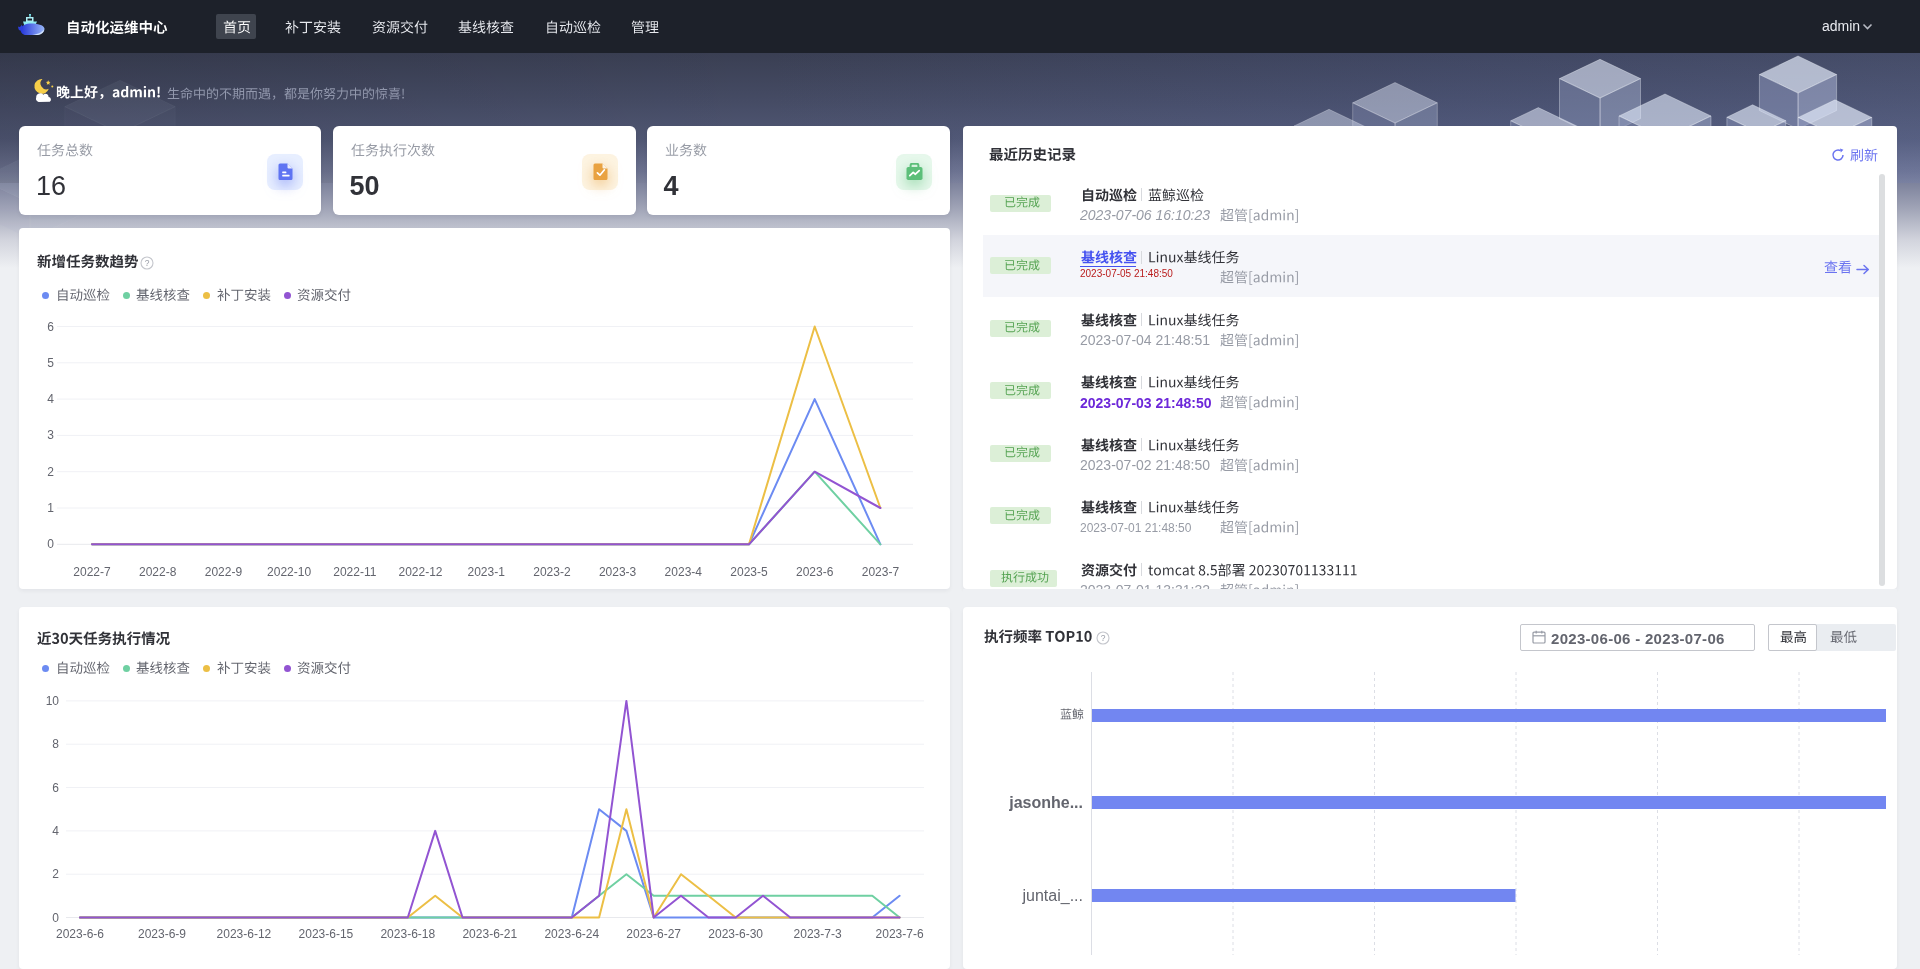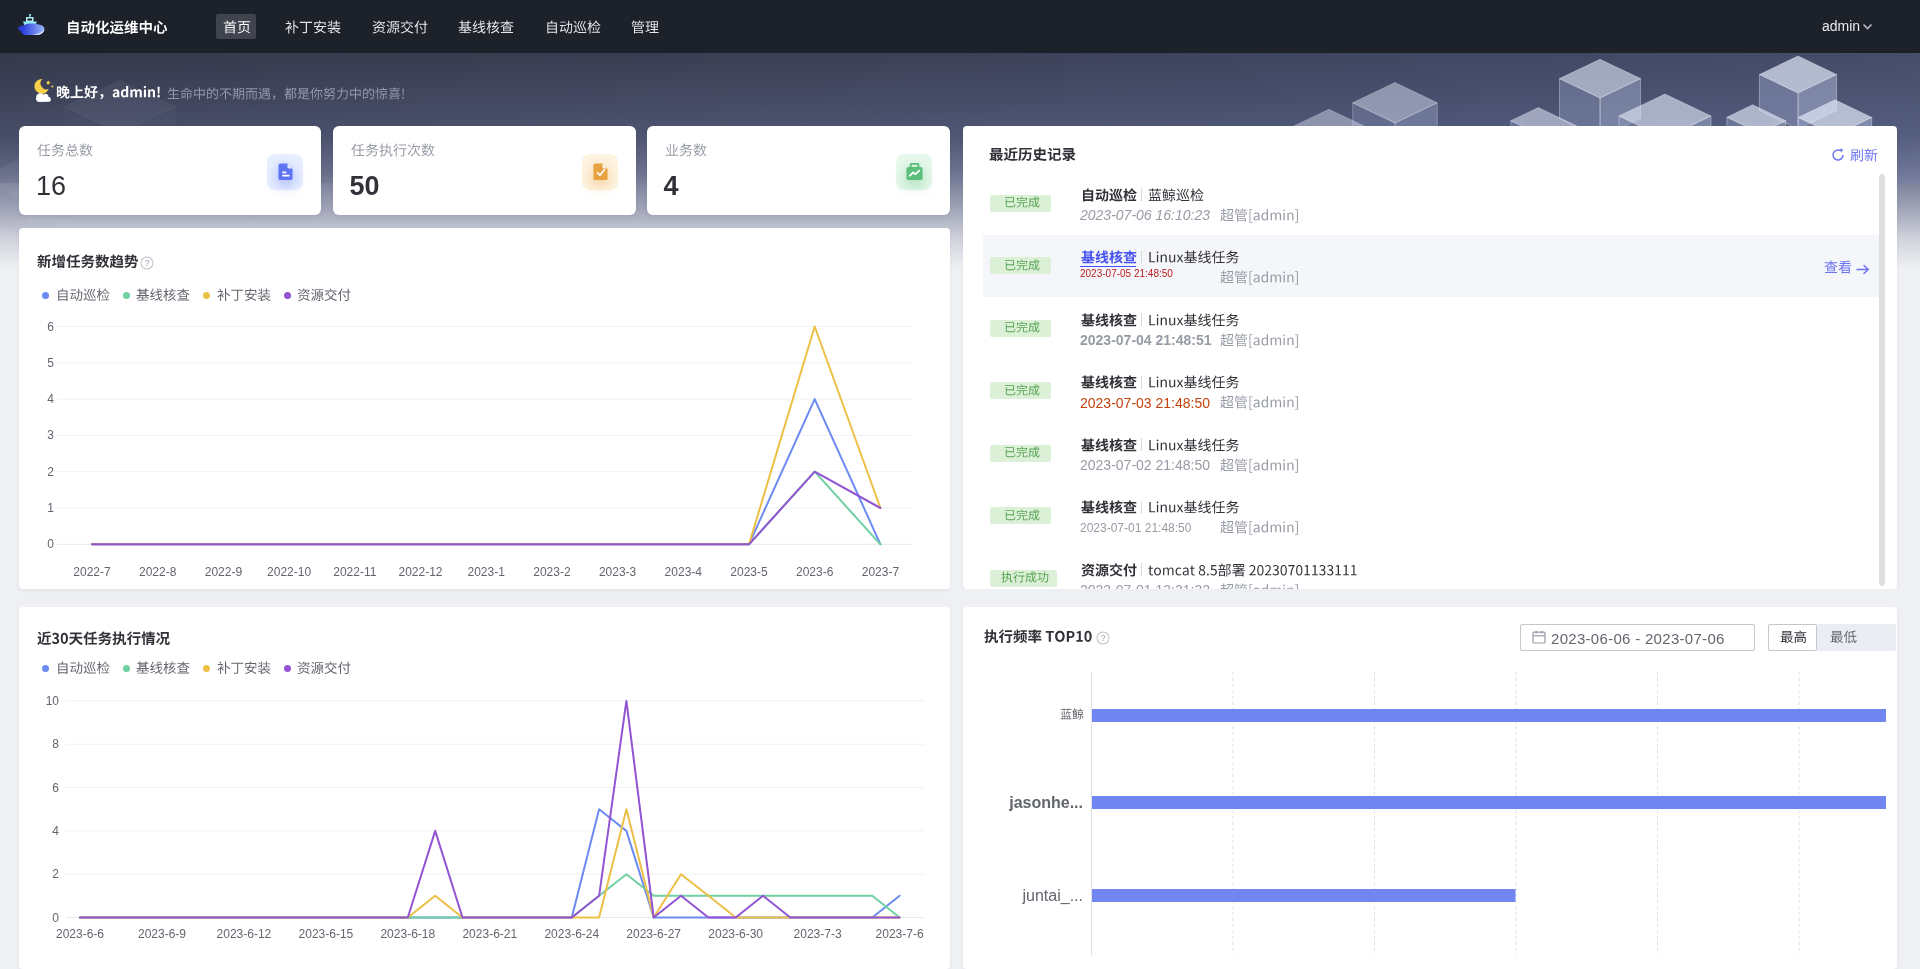--- a/index.html
+++ b/index.html
@@ -292,36 +292,36 @@
 <svg class="abs" style="left:1002.5px;top:321.0px" width="38" height="15" viewBox="0 0 38 15">
     <path transform="translate(1 0)" d="M1.1 1.2V2.1H9.0V5.3H2.7V3.3H1.8V9.3C1.8 10.8 2.4 11.2 4.3 11.2C4.8 11.2 8.3 11.2 8.8 11.2C10.8 11.2 11.2 10.5 11.4 8.3C11.2 8.3 10.8 8.1 10.5 7.9C10.3 9.9 10.1 10.3 8.8 10.3C8.0 10.3 4.9 10.3 4.3 10.3C2.9 10.3 2.7 10.1 2.7 9.3V6.2H9.0V6.8H9.9V1.2Z M14.7 4.0V4.8H21.3V4.0ZM12.7 6.2V7.1H15.9C15.8 9.2 15.3 10.3 12.5 10.8C12.7 11.0 12.9 11.3 13.0 11.5C16.0 10.9 16.6 9.6 16.8 7.1H18.9V10.1C18.9 11.1 19.2 11.3 20.3 11.3C20.6 11.3 21.9 11.3 22.2 11.3C23.1 11.3 23.4 10.9 23.5 9.3C23.2 9.2 22.9 9.0 22.7 8.9C22.6 10.3 22.5 10.5 22.1 10.5C21.8 10.5 20.7 10.5 20.4 10.5C19.9 10.5 19.8 10.4 19.8 10.1V7.1H23.3V6.2ZM17.1 0.6C17.3 1.0 17.5 1.5 17.7 1.9H13.0V4.5H13.9V2.7H22.1V4.5H23.0V1.9H18.7C18.6 1.4 18.2 0.8 18.0 0.4Z M30.5 0.5C30.5 1.2 30.6 1.9 30.6 2.5H25.5V5.9C25.5 7.5 25.4 9.5 24.4 11.0C24.6 11.1 25.0 11.4 25.2 11.6C26.3 10.0 26.5 7.6 26.5 5.9V5.8H28.7C28.6 7.9 28.6 8.7 28.4 8.8C28.3 8.9 28.2 9.0 28.0 9.0C27.8 9.0 27.3 9.0 26.7 8.9C26.9 9.1 27.0 9.5 27.0 9.7C27.6 9.8 28.1 9.8 28.5 9.8C28.8 9.7 29.0 9.6 29.2 9.4C29.4 9.1 29.5 8.1 29.5 5.4C29.5 5.2 29.6 5.0 29.6 5.0H26.5V3.4H30.6C30.8 5.3 31.1 7.1 31.5 8.5C30.7 9.4 29.8 10.2 28.8 10.7C28.9 10.9 29.3 11.3 29.4 11.5C30.3 10.9 31.2 10.2 31.9 9.5C32.4 10.7 33.2 11.4 34.1 11.4C35.0 11.4 35.4 10.8 35.5 8.8C35.3 8.7 34.9 8.5 34.7 8.3C34.7 9.9 34.5 10.5 34.2 10.5C33.6 10.5 33.0 9.8 32.6 8.7C33.5 7.5 34.2 6.1 34.7 4.6L33.8 4.3C33.4 5.5 32.9 6.6 32.2 7.6C31.9 6.4 31.7 5.0 31.6 3.4H35.4V2.5H31.5C31.5 1.9 31.5 1.2 31.5 0.5ZM32.1 1.1C32.8 1.5 33.7 2.1 34.2 2.5L34.8 1.9C34.3 1.5 33.3 0.9 32.6 0.5Z" fill="#54a352"></path>
   </svg>
 <svg class="abs" style="left:1080.0px;top:312.5px" width="58" height="18" viewBox="0 0 58 18">
     <path transform="translate(1 0)" d="M9.2 0.4V1.5H4.8V0.4H3.1V1.5H1.2V2.8H3.1V7.0H0.4V8.4H3.1C2.4 9.2 1.4 9.8 0.3 10.2C0.7 10.5 1.2 11.1 1.4 11.5C2.2 11.1 3.0 10.6 3.6 10.0V10.9H6.1V11.8H1.7V13.2H12.4V11.8H7.8V10.9H10.4V9.9C11.1 10.5 11.8 11.0 12.6 11.3C12.8 10.9 13.3 10.3 13.7 10.0C12.7 9.7 11.7 9.1 11.0 8.4H13.6V7.0H10.9V2.8H12.9V1.5H10.9V0.4ZM4.8 2.8H9.2V3.4H4.8ZM4.8 4.6H9.2V5.2H4.8ZM4.8 6.4H9.2V7.0H4.8ZM6.1 8.7V9.6H4.1C4.5 9.2 4.8 8.8 5.1 8.4H9.1C9.4 8.8 9.7 9.2 10.1 9.6H7.8V8.7Z M14.7 11.3 15.0 12.9C16.4 12.5 18.1 11.9 19.7 11.3L19.4 9.9C17.7 10.5 15.8 11.0 14.7 11.3ZM23.9 1.4C24.5 1.8 25.2 2.4 25.6 2.8L26.6 1.8C26.2 1.4 25.4 0.9 24.9 0.6ZM15.0 6.5C15.3 6.4 15.6 6.3 16.8 6.2C16.4 6.8 16.0 7.4 15.7 7.6C15.3 8.1 15.0 8.4 14.6 8.5C14.8 8.9 15.1 9.6 15.1 10.0C15.5 9.7 16.1 9.6 19.5 8.9C19.5 8.6 19.5 7.9 19.5 7.5L17.3 7.9C18.3 6.7 19.2 5.4 20.0 4.1L18.6 3.3C18.4 3.8 18.1 4.3 17.8 4.7L16.6 4.8C17.4 3.8 18.1 2.4 18.7 1.2L17.1 0.4C16.6 2.0 15.7 3.7 15.3 4.2C15.0 4.6 14.8 4.9 14.5 5.0C14.7 5.4 15.0 6.2 15.0 6.5ZM26.1 7.4C25.6 8.1 25.1 8.7 24.5 9.2C24.4 8.7 24.2 8.1 24.1 7.4L27.4 6.8L27.1 5.3L23.9 5.9L23.8 4.6L27.0 4.1L26.7 2.6L23.7 3.1C23.7 2.2 23.7 1.3 23.7 0.4H22.0C22.0 1.4 22.0 2.4 22.1 3.3L20.0 3.7L20.3 5.2L22.2 4.9L22.3 6.2L19.7 6.7L20.0 8.2L22.5 7.7C22.7 8.7 22.9 9.5 23.1 10.3C21.9 11.0 20.6 11.6 19.2 12.0C19.6 12.4 20.0 13.0 20.3 13.4C21.5 13.0 22.6 12.4 23.6 11.8C24.2 12.9 24.9 13.6 25.8 13.6C26.9 13.6 27.4 13.1 27.6 11.4C27.3 11.2 26.8 10.8 26.5 10.5C26.4 11.6 26.3 11.9 26.0 11.9C25.6 11.9 25.3 11.5 25.0 10.8C26.0 10.0 26.8 9.1 27.5 8.0Z M39.7 7.1C38.6 9.3 36.0 11.3 32.7 12.2C33.0 12.5 33.4 13.2 33.6 13.6C35.3 13.0 36.9 12.3 38.2 11.3C39.0 12.0 39.9 12.9 40.4 13.5L41.7 12.4C41.2 11.8 40.2 11.0 39.4 10.3C40.2 9.5 40.9 8.7 41.5 7.7ZM36.3 0.8C36.5 1.2 36.7 1.7 36.8 2.1H33.5V3.6H35.9C35.4 4.3 34.9 5.2 34.7 5.4C34.4 5.7 33.9 5.8 33.6 5.9C33.7 6.2 33.9 7.0 34.0 7.4C34.3 7.3 34.7 7.2 36.8 7.0C35.8 7.9 34.6 8.7 33.4 9.2C33.7 9.5 34.1 10.1 34.3 10.5C37.0 9.3 39.2 7.2 40.5 4.9L38.9 4.4C38.7 4.8 38.5 5.2 38.2 5.6L36.3 5.7C36.7 5.0 37.2 4.3 37.6 3.6H41.5V2.1H38.6C38.5 1.6 38.2 0.8 37.9 0.3ZM30.3 0.4V3.0H28.6V4.6H30.3C29.9 6.3 29.1 8.3 28.3 9.4C28.6 9.8 28.9 10.6 29.1 11.0C29.5 10.4 29.9 9.4 30.3 8.4V13.6H31.9V7.2C32.2 7.7 32.4 8.3 32.6 8.7L33.5 7.5C33.3 7.2 32.3 5.5 31.9 5.1V4.6H33.3V3.0H31.9V0.4Z M46.5 9.2H51.3V10.0H46.5ZM46.5 7.5H51.3V8.2H46.5ZM42.9 11.7V13.2H55.2V11.7ZM48.1 0.4V2.0H42.7V3.4H46.5C45.4 4.5 43.9 5.4 42.3 6.0C42.7 6.3 43.2 6.9 43.4 7.3C43.9 7.1 44.4 6.8 44.9 6.6V11.1H53.0V6.5C53.5 6.8 54.0 7.0 54.5 7.2C54.8 6.8 55.3 6.1 55.6 5.8C54.1 5.3 52.5 4.5 51.4 3.4H55.3V2.0H49.8V0.4ZM45.2 6.4C46.3 5.7 47.3 4.8 48.1 3.8V6.0H49.8V3.8C50.6 4.8 51.7 5.7 52.8 6.4Z" fill="#313238"></path>
   </svg>
 <div class="abs" style="left:1141.0px;top:313.0px;width:1px;height:13px;background:#d8dade"></div>
 <svg class="abs" style="left:1147.0px;top:312.5px" width="93" height="18" viewBox="0 0 93 18">
     <path transform="translate(1 0)" d="M1.4 12.3H7.2V11.2H2.7V2.1H1.4Z M8.9 12.3H10.2V4.7H8.9ZM9.5 3.2C10.0 3.2 10.4 2.8 10.4 2.3C10.4 1.8 10.0 1.5 9.5 1.5C9.0 1.5 8.7 1.8 8.7 2.3C8.7 2.8 9.0 3.2 9.5 3.2Z M12.7 12.3H14.0V6.8C14.8 6.0 15.3 5.6 16.1 5.6C17.1 5.6 17.5 6.2 17.5 7.7V12.3H18.8V7.5C18.8 5.6 18.1 4.5 16.5 4.5C15.5 4.5 14.7 5.1 13.9 5.8H13.9L13.8 4.7H12.7Z M23.5 12.5C24.5 12.5 25.3 12.0 26.0 11.1H26.1L26.2 12.3H27.2V4.7H25.9V10.1C25.2 11.0 24.7 11.4 23.9 11.4C22.9 11.4 22.5 10.8 22.5 9.4V4.7H21.2V9.5C21.2 11.5 21.9 12.5 23.5 12.5Z M28.7 12.3H30.0L31.1 10.5C31.3 10.1 31.6 9.6 31.8 9.2H31.9C32.2 9.6 32.5 10.1 32.7 10.5L33.9 12.3H35.3L32.7 8.5L35.1 4.7H33.7L32.8 6.4C32.6 6.8 32.3 7.2 32.1 7.7H32.0C31.8 7.2 31.5 6.8 31.3 6.4L30.3 4.7H28.9L31.2 8.4Z M45.0 0.6V1.9H39.9V0.6H38.9V1.9H36.8V2.8H38.9V7.3H36.1V8.2H39.2C38.3 9.2 37.1 10.1 36.0 10.5C36.2 10.7 36.5 11.1 36.7 11.3C38.0 10.7 39.4 9.5 40.3 8.2H44.7C45.6 9.4 47.0 10.6 48.3 11.2C48.5 10.9 48.8 10.5 49.0 10.3C47.8 9.9 46.6 9.1 45.8 8.2H48.8V7.3H46.1V2.8H48.2V1.9H46.1V0.6ZM39.9 2.8H45.0V3.7H39.9ZM41.9 8.6V9.8H39.0V10.7H41.9V12.2H37.2V13.1H47.8V12.2H43.0V10.7H45.9V9.8H43.0V8.6ZM39.9 4.5H45.0V5.5H39.9ZM39.9 6.3H45.0V7.3H39.9Z M50.2 11.6 50.4 12.6C51.7 12.2 53.4 11.7 55.0 11.2L54.9 10.3C53.2 10.8 51.4 11.3 50.2 11.6ZM59.3 1.4C60.0 1.7 60.9 2.3 61.3 2.7L62.0 2.0C61.5 1.6 60.6 1.1 59.9 0.8ZM50.5 6.4C50.7 6.3 51.0 6.2 52.7 6.0C52.1 6.9 51.5 7.6 51.3 7.9C50.8 8.4 50.5 8.8 50.2 8.8C50.3 9.1 50.5 9.6 50.6 9.8C50.8 9.6 51.3 9.5 54.8 8.8C54.8 8.5 54.8 8.1 54.8 7.9L52.1 8.4C53.1 7.1 54.2 5.6 55.1 4.0L54.2 3.5C53.9 4.0 53.6 4.5 53.3 5.1L51.5 5.2C52.4 4.0 53.2 2.5 53.8 1.1L52.8 0.6C52.2 2.3 51.2 4.1 50.9 4.5C50.6 5.0 50.4 5.3 50.1 5.4C50.2 5.7 50.4 6.2 50.5 6.4ZM61.9 7.4C61.3 8.3 60.6 9.1 59.7 9.8C59.4 9.1 59.2 8.2 59.1 7.2L62.7 6.5L62.5 5.6L59.0 6.2C58.9 5.7 58.8 5.0 58.8 4.4L62.3 3.9L62.1 2.9L58.7 3.4C58.7 2.5 58.7 1.5 58.7 0.5H57.6C57.7 1.6 57.7 2.6 57.7 3.6L55.5 3.9L55.7 4.9L57.8 4.5C57.8 5.2 57.9 5.8 58.0 6.4L55.2 6.9L55.4 7.9L58.1 7.4C58.3 8.5 58.5 9.6 58.8 10.5C57.6 11.3 56.2 11.9 54.8 12.3C55.0 12.6 55.3 12.9 55.5 13.2C56.8 12.7 58.0 12.1 59.1 11.4C59.7 12.7 60.5 13.4 61.5 13.4C62.4 13.4 62.7 12.9 62.9 11.4C62.7 11.3 62.4 11.0 62.2 10.8C62.1 12.1 62.0 12.4 61.6 12.4C61.0 12.4 60.4 11.8 60.0 10.8C61.1 9.9 62.1 8.9 62.8 7.9Z M68.3 11.9V12.9H76.7V11.9H72.9V7.6H76.9V6.6H72.9V2.6C74.2 2.4 75.4 2.1 76.3 1.8L75.6 0.9C73.8 1.5 70.8 2.1 68.2 2.4C68.3 2.7 68.4 3.1 68.5 3.3C69.6 3.2 70.7 3.0 71.9 2.8V6.6H67.7V7.6H71.9V11.9ZM67.6 0.6C66.7 2.8 65.3 4.9 63.8 6.3C64.0 6.5 64.3 7.1 64.4 7.3C65.0 6.8 65.5 6.1 66.1 5.4V13.4H67.1V3.9C67.7 2.9 68.2 1.9 68.6 0.9Z M83.7 7.0C83.7 7.5 83.6 8.0 83.4 8.4H79.2V9.3H83.1C82.3 11.1 80.8 12.0 78.3 12.5C78.4 12.7 78.7 13.2 78.8 13.4C81.6 12.8 83.3 11.6 84.2 9.3H88.5C88.3 11.1 88.0 12.0 87.7 12.3C87.5 12.4 87.3 12.4 87.0 12.4C86.7 12.4 85.8 12.4 84.9 12.3C85.1 12.6 85.2 13.0 85.2 13.2C86.1 13.3 86.9 13.3 87.3 13.3C87.9 13.3 88.2 13.2 88.5 12.9C89.0 12.5 89.3 11.4 89.6 8.8C89.6 8.7 89.6 8.4 89.6 8.4H84.5C84.6 8.0 84.7 7.5 84.8 7.1ZM87.9 2.9C87.1 3.7 85.9 4.4 84.6 4.9C83.5 4.5 82.6 3.9 82.0 3.1L82.2 2.9ZM82.8 0.5C82.1 1.8 80.7 3.2 78.7 4.2C78.9 4.4 79.2 4.8 79.4 5.0C80.1 4.6 80.7 4.2 81.3 3.7C81.9 4.4 82.6 4.9 83.4 5.4C81.7 5.9 79.9 6.2 78.1 6.4C78.3 6.6 78.5 7.1 78.5 7.3C80.6 7.1 82.7 6.6 84.6 5.9C86.2 6.6 88.2 7.0 90.3 7.2C90.5 6.9 90.7 6.4 90.9 6.2C89.0 6.1 87.3 5.8 85.8 5.4C87.4 4.6 88.7 3.7 89.5 2.4L88.9 1.9L88.7 2.0H83.0C83.4 1.6 83.7 1.2 83.9 0.8Z" fill="#313238"></path>
   </svg>
-<div class="abs" style="left:1080.0px;top:333.0px;font-size:14px;line-height:14px;color:#979ba5;font-weight:700;letter-spacing:0;white-space:nowrap;">2023-07-04 21:48:51</div>
+<div class="abs" style="left:1080.0px;top:333.0px;font-size:14px;line-height:14px;color:#979ba5;font-weight:400;letter-spacing:0;white-space:nowrap;">2023-07-04 21:48:51</div>
 <svg class="abs" style="left:1219.0px;top:332.5px" width="81" height="18" viewBox="0 0 81 18">
     <path transform="translate(1 0)" d="M8.3 7.4H11.7V10.0H8.3ZM7.3 6.6V10.9H12.7V6.6ZM1.4 6.9C1.3 9.3 1.2 11.6 0.4 13.0C0.6 13.1 1.1 13.3 1.2 13.5C1.6 12.7 1.9 11.8 2.0 10.7C3.1 12.6 4.7 13.1 7.7 13.1H13.2C13.2 12.8 13.4 12.3 13.6 12.0C12.7 12.1 8.4 12.1 7.7 12.1C6.3 12.1 5.2 12.0 4.4 11.6V8.8H6.6V7.9H4.4V5.9H6.6C6.8 6.0 7.1 6.2 7.2 6.3C8.7 5.5 9.5 4.1 9.8 2.1H12.0C11.9 3.9 11.8 4.6 11.6 4.8C11.5 4.9 11.4 4.9 11.1 4.9C10.9 4.9 10.4 4.9 9.8 4.9C10.0 5.1 10.1 5.5 10.1 5.8C10.7 5.8 11.3 5.8 11.6 5.8C12.0 5.8 12.2 5.7 12.4 5.4C12.8 5.1 12.9 4.1 13.0 1.6C13.0 1.4 13.0 1.1 13.0 1.1H6.9V2.1H8.8C8.6 3.7 8.0 4.8 6.7 5.5V4.9H4.2V3.2H6.4V2.2H4.2V0.6H3.2V2.2H1.0V3.2H3.2V4.9H0.7V5.9H3.4V11.0C2.9 10.6 2.5 9.9 2.2 8.9C2.3 8.3 2.3 7.6 2.3 6.9Z M17.0 6.2V13.5H18.0V13.0H24.8V13.4H25.8V10.0H18.0V9.0H25.1V6.2ZM24.8 12.2H18.0V10.8H24.8ZM20.2 3.6C20.3 3.9 20.5 4.2 20.6 4.5H15.4V6.8H16.4V5.3H25.7V6.8H26.8V4.5H21.7C21.5 4.1 21.3 3.7 21.1 3.4ZM18.0 7.0H24.1V8.2H18.0ZM16.3 0.5C16.0 1.7 15.4 2.9 14.6 3.7C14.9 3.8 15.3 4.1 15.5 4.2C15.9 3.7 16.3 3.1 16.6 2.5H17.6C17.9 3.0 18.2 3.6 18.4 4.0L19.2 3.7C19.1 3.4 18.9 2.9 18.6 2.5H20.8V1.7H17.0C17.1 1.4 17.3 1.0 17.4 0.7ZM22.3 0.5C22.0 1.6 21.5 2.5 20.9 3.2C21.1 3.3 21.6 3.6 21.8 3.7C22.1 3.4 22.3 3.0 22.6 2.5H23.6C24.0 3.0 24.4 3.7 24.6 4.1L25.4 3.7C25.3 3.4 25.0 2.9 24.7 2.5H27.2V1.7H22.9C23.1 1.4 23.2 1.1 23.3 0.7Z M29.5 14.7H32.3V14.0H30.4V2.0H32.3V1.2H29.5Z M35.8 12.5C36.7 12.5 37.6 12.0 38.3 11.4H38.3L38.4 12.3H39.5V7.6C39.5 5.8 38.7 4.5 36.9 4.5C35.6 4.5 34.6 5.1 33.9 5.5L34.4 6.4C35.0 6.0 35.8 5.6 36.7 5.6C37.9 5.6 38.2 6.5 38.2 7.5C35.0 7.9 33.6 8.7 33.6 10.3C33.6 11.7 34.5 12.5 35.8 12.5ZM36.1 11.5C35.4 11.5 34.8 11.1 34.8 10.3C34.8 9.3 35.7 8.7 38.2 8.4V10.5C37.5 11.1 36.9 11.5 36.1 11.5Z M44.5 12.5C45.4 12.5 46.2 12.0 46.8 11.4H46.8L47.0 12.3H48.0V1.2H46.7V4.1L46.8 5.4C46.1 4.9 45.5 4.5 44.6 4.5C42.9 4.5 41.4 6.1 41.4 8.5C41.4 11.1 42.6 12.5 44.5 12.5ZM44.8 11.4C43.4 11.4 42.7 10.3 42.7 8.5C42.7 6.8 43.7 5.6 44.9 5.6C45.5 5.6 46.1 5.8 46.7 6.4V10.4C46.1 11.1 45.5 11.4 44.8 11.4Z M50.6 12.3H51.9V6.8C52.6 6.0 53.2 5.6 53.8 5.6C54.7 5.6 55.2 6.2 55.2 7.7V12.3H56.5V6.8C57.2 6.0 57.8 5.6 58.4 5.6C59.3 5.6 59.8 6.2 59.8 7.7V12.3H61.1V7.5C61.1 5.6 60.3 4.5 58.8 4.5C57.8 4.5 57.0 5.1 56.3 6.0C55.9 5.1 55.3 4.5 54.2 4.5C53.2 4.5 52.5 5.1 51.8 5.8H51.8L51.6 4.7H50.6Z M63.5 12.3H64.8V4.7H63.5ZM64.2 3.2C64.7 3.2 65.0 2.8 65.0 2.3C65.0 1.8 64.7 1.5 64.2 1.5C63.7 1.5 63.3 1.8 63.3 2.3C63.3 2.8 63.7 3.2 64.2 3.2Z M67.4 12.3H68.7V6.8C69.4 6.0 70.0 5.6 70.8 5.6C71.8 5.6 72.2 6.2 72.2 7.7V12.3H73.5V7.5C73.5 5.6 72.7 4.5 71.1 4.5C70.1 4.5 69.3 5.1 68.6 5.8H68.6L68.4 4.7H67.4Z M75.1 14.7H77.9V1.2H75.1V2.0H76.9V14.0H75.1Z" fill="#979ba5"></path>
   </svg>
 <div class="abs" style="left:990px;top:382.0px;width:61px;height:17px;background:#dcefd7;border-radius:2px"></div>
 <svg class="abs" style="left:1002.5px;top:383.5px" width="38" height="15" viewBox="0 0 38 15">
     <path transform="translate(1 0)" d="M1.1 1.2V2.1H9.0V5.3H2.7V3.3H1.8V9.3C1.8 10.8 2.4 11.2 4.3 11.2C4.8 11.2 8.3 11.2 8.8 11.2C10.8 11.2 11.2 10.5 11.4 8.3C11.2 8.3 10.8 8.1 10.5 7.9C10.3 9.9 10.1 10.3 8.8 10.3C8.0 10.3 4.9 10.3 4.3 10.3C2.9 10.3 2.7 10.1 2.7 9.3V6.2H9.0V6.8H9.9V1.2Z M14.7 4.0V4.8H21.3V4.0ZM12.7 6.2V7.1H15.9C15.8 9.2 15.3 10.3 12.5 10.8C12.7 11.0 12.9 11.3 13.0 11.5C16.0 10.9 16.6 9.6 16.8 7.1H18.9V10.1C18.9 11.1 19.2 11.3 20.3 11.3C20.6 11.3 21.9 11.3 22.2 11.3C23.1 11.3 23.4 10.9 23.5 9.3C23.2 9.2 22.9 9.0 22.7 8.9C22.6 10.3 22.5 10.5 22.1 10.5C21.8 10.5 20.7 10.5 20.4 10.5C19.9 10.5 19.8 10.4 19.8 10.1V7.1H23.3V6.2ZM17.1 0.6C17.3 1.0 17.5 1.5 17.7 1.9H13.0V4.5H13.9V2.7H22.1V4.5H23.0V1.9H18.7C18.6 1.4 18.2 0.8 18.0 0.4Z M30.5 0.5C30.5 1.2 30.6 1.9 30.6 2.5H25.5V5.9C25.5 7.5 25.4 9.5 24.4 11.0C24.6 11.1 25.0 11.4 25.2 11.6C26.3 10.0 26.5 7.6 26.5 5.9V5.8H28.7C28.6 7.9 28.6 8.7 28.4 8.8C28.3 8.9 28.2 9.0 28.0 9.0C27.8 9.0 27.3 9.0 26.7 8.9C26.9 9.1 27.0 9.5 27.0 9.7C27.6 9.8 28.1 9.8 28.5 9.8C28.8 9.7 29.0 9.6 29.2 9.4C29.4 9.1 29.5 8.1 29.5 5.4C29.5 5.2 29.6 5.0 29.6 5.0H26.5V3.4H30.6C30.8 5.3 31.1 7.1 31.5 8.5C30.7 9.4 29.8 10.2 28.8 10.7C28.9 10.9 29.3 11.3 29.4 11.5C30.3 10.9 31.2 10.2 31.9 9.5C32.4 10.7 33.2 11.4 34.1 11.4C35.0 11.4 35.4 10.8 35.5 8.8C35.3 8.7 34.9 8.5 34.7 8.3C34.7 9.9 34.5 10.5 34.2 10.5C33.6 10.5 33.0 9.8 32.6 8.7C33.5 7.5 34.2 6.1 34.7 4.6L33.8 4.3C33.4 5.5 32.9 6.6 32.2 7.6C31.9 6.4 31.7 5.0 31.6 3.4H35.4V2.5H31.5C31.5 1.9 31.5 1.2 31.5 0.5ZM32.1 1.1C32.8 1.5 33.7 2.1 34.2 2.5L34.8 1.9C34.3 1.5 33.3 0.9 32.6 0.5Z" fill="#54a352"></path>
   </svg>
 <svg class="abs" style="left:1080.0px;top:375.0px" width="58" height="18" viewBox="0 0 58 18">
     <path transform="translate(1 0)" d="M9.2 0.4V1.5H4.8V0.4H3.1V1.5H1.2V2.8H3.1V7.0H0.4V8.4H3.1C2.4 9.2 1.4 9.8 0.3 10.2C0.7 10.5 1.2 11.1 1.4 11.5C2.2 11.1 3.0 10.6 3.6 10.0V10.9H6.1V11.8H1.7V13.2H12.4V11.8H7.8V10.9H10.4V9.9C11.1 10.5 11.8 11.0 12.6 11.3C12.8 10.9 13.3 10.3 13.7 10.0C12.7 9.7 11.7 9.1 11.0 8.4H13.6V7.0H10.9V2.8H12.9V1.5H10.9V0.4ZM4.8 2.8H9.2V3.4H4.8ZM4.8 4.6H9.2V5.2H4.8ZM4.8 6.4H9.2V7.0H4.8ZM6.1 8.7V9.6H4.1C4.5 9.2 4.8 8.8 5.1 8.4H9.1C9.4 8.8 9.7 9.2 10.1 9.6H7.8V8.7Z M14.7 11.3 15.0 12.9C16.4 12.5 18.1 11.9 19.7 11.3L19.4 9.9C17.7 10.5 15.8 11.0 14.7 11.3ZM23.9 1.4C24.5 1.8 25.2 2.4 25.6 2.8L26.6 1.8C26.2 1.4 25.4 0.9 24.9 0.6ZM15.0 6.5C15.3 6.4 15.6 6.3 16.8 6.2C16.4 6.8 16.0 7.4 15.7 7.6C15.3 8.1 15.0 8.4 14.6 8.5C14.8 8.9 15.1 9.6 15.1 10.0C15.5 9.7 16.1 9.6 19.5 8.9C19.5 8.6 19.5 7.9 19.5 7.5L17.3 7.9C18.3 6.7 19.2 5.4 20.0 4.1L18.6 3.3C18.4 3.8 18.1 4.3 17.8 4.7L16.6 4.8C17.4 3.8 18.1 2.4 18.7 1.2L17.1 0.4C16.6 2.0 15.7 3.7 15.3 4.2C15.0 4.6 14.8 4.9 14.5 5.0C14.7 5.4 15.0 6.2 15.0 6.5ZM26.1 7.4C25.6 8.1 25.1 8.7 24.5 9.2C24.4 8.7 24.2 8.1 24.1 7.4L27.4 6.8L27.1 5.3L23.9 5.9L23.8 4.6L27.0 4.1L26.7 2.6L23.7 3.1C23.7 2.2 23.7 1.3 23.7 0.4H22.0C22.0 1.4 22.0 2.4 22.1 3.3L20.0 3.7L20.3 5.2L22.2 4.9L22.3 6.2L19.7 6.7L20.0 8.2L22.5 7.7C22.7 8.7 22.9 9.5 23.1 10.3C21.9 11.0 20.6 11.6 19.2 12.0C19.6 12.4 20.0 13.0 20.3 13.4C21.5 13.0 22.6 12.4 23.6 11.8C24.2 12.9 24.9 13.6 25.8 13.6C26.9 13.6 27.4 13.1 27.6 11.4C27.3 11.2 26.8 10.8 26.5 10.5C26.4 11.6 26.3 11.9 26.0 11.9C25.6 11.9 25.3 11.5 25.0 10.8C26.0 10.0 26.8 9.1 27.5 8.0Z M39.7 7.1C38.6 9.3 36.0 11.3 32.7 12.2C33.0 12.5 33.4 13.2 33.6 13.6C35.3 13.0 36.9 12.3 38.2 11.3C39.0 12.0 39.9 12.9 40.4 13.5L41.7 12.4C41.2 11.8 40.2 11.0 39.4 10.3C40.2 9.5 40.9 8.7 41.5 7.7ZM36.3 0.8C36.5 1.2 36.7 1.7 36.8 2.1H33.5V3.6H35.9C35.4 4.3 34.9 5.2 34.7 5.4C34.4 5.7 33.9 5.8 33.6 5.9C33.7 6.2 33.9 7.0 34.0 7.4C34.3 7.3 34.7 7.2 36.8 7.0C35.8 7.9 34.6 8.7 33.4 9.2C33.7 9.5 34.1 10.1 34.3 10.5C37.0 9.3 39.2 7.2 40.5 4.9L38.9 4.4C38.7 4.8 38.5 5.2 38.2 5.6L36.3 5.7C36.7 5.0 37.2 4.3 37.6 3.6H41.5V2.1H38.6C38.5 1.6 38.2 0.8 37.9 0.3ZM30.3 0.4V3.0H28.6V4.6H30.3C29.9 6.3 29.1 8.3 28.3 9.4C28.6 9.8 28.9 10.6 29.1 11.0C29.5 10.4 29.9 9.4 30.3 8.4V13.6H31.9V7.2C32.2 7.7 32.4 8.3 32.6 8.7L33.5 7.5C33.3 7.2 32.3 5.5 31.9 5.1V4.6H33.3V3.0H31.9V0.4Z M46.5 9.2H51.3V10.0H46.5ZM46.5 7.5H51.3V8.2H46.5ZM42.9 11.7V13.2H55.2V11.7ZM48.1 0.4V2.0H42.7V3.4H46.5C45.4 4.5 43.9 5.4 42.3 6.0C42.7 6.3 43.2 6.9 43.4 7.3C43.9 7.1 44.4 6.8 44.9 6.6V11.1H53.0V6.5C53.5 6.8 54.0 7.0 54.5 7.2C54.8 6.8 55.3 6.1 55.6 5.8C54.1 5.3 52.5 4.5 51.4 3.4H55.3V2.0H49.8V0.4ZM45.2 6.4C46.3 5.7 47.3 4.8 48.1 3.8V6.0H49.8V3.8C50.6 4.8 51.7 5.7 52.8 6.4Z" fill="#313238"></path>
   </svg>
 <div class="abs" style="left:1141.0px;top:375.5px;width:1px;height:13px;background:#d8dade"></div>
 <svg class="abs" style="left:1147.0px;top:375.0px" width="93" height="18" viewBox="0 0 93 18">
     <path transform="translate(1 0)" d="M1.4 12.3H7.2V11.2H2.7V2.1H1.4Z M8.9 12.3H10.2V4.7H8.9ZM9.5 3.2C10.0 3.2 10.4 2.8 10.4 2.3C10.4 1.8 10.0 1.5 9.5 1.5C9.0 1.5 8.7 1.8 8.7 2.3C8.7 2.8 9.0 3.2 9.5 3.2Z M12.7 12.3H14.0V6.8C14.8 6.0 15.3 5.6 16.1 5.6C17.1 5.6 17.5 6.2 17.5 7.7V12.3H18.8V7.5C18.8 5.6 18.1 4.5 16.5 4.5C15.5 4.5 14.7 5.1 13.9 5.8H13.9L13.8 4.7H12.7Z M23.5 12.5C24.5 12.5 25.3 12.0 26.0 11.1H26.1L26.2 12.3H27.2V4.7H25.9V10.1C25.2 11.0 24.7 11.4 23.9 11.4C22.9 11.4 22.5 10.8 22.5 9.4V4.7H21.2V9.5C21.2 11.5 21.9 12.5 23.5 12.5Z M28.7 12.3H30.0L31.1 10.5C31.3 10.1 31.6 9.6 31.8 9.2H31.9C32.2 9.6 32.5 10.1 32.7 10.5L33.9 12.3H35.3L32.7 8.5L35.1 4.7H33.7L32.8 6.4C32.6 6.8 32.3 7.2 32.1 7.7H32.0C31.8 7.2 31.5 6.8 31.3 6.4L30.3 4.7H28.9L31.2 8.4Z M45.0 0.6V1.9H39.9V0.6H38.9V1.9H36.8V2.8H38.9V7.3H36.1V8.2H39.2C38.3 9.2 37.1 10.1 36.0 10.5C36.2 10.7 36.5 11.1 36.7 11.3C38.0 10.7 39.4 9.5 40.3 8.2H44.7C45.6 9.4 47.0 10.6 48.3 11.2C48.5 10.9 48.8 10.5 49.0 10.3C47.8 9.9 46.6 9.1 45.8 8.2H48.8V7.3H46.1V2.8H48.2V1.9H46.1V0.6ZM39.9 2.8H45.0V3.7H39.9ZM41.9 8.6V9.8H39.0V10.7H41.9V12.2H37.2V13.1H47.8V12.2H43.0V10.7H45.9V9.8H43.0V8.6ZM39.9 4.5H45.0V5.5H39.9ZM39.9 6.3H45.0V7.3H39.9Z M50.2 11.6 50.4 12.6C51.7 12.2 53.4 11.7 55.0 11.2L54.9 10.3C53.2 10.8 51.4 11.3 50.2 11.6ZM59.3 1.4C60.0 1.7 60.9 2.3 61.3 2.7L62.0 2.0C61.5 1.6 60.6 1.1 59.9 0.8ZM50.5 6.4C50.7 6.3 51.0 6.2 52.7 6.0C52.1 6.9 51.5 7.6 51.3 7.9C50.8 8.4 50.5 8.8 50.2 8.8C50.3 9.1 50.5 9.6 50.6 9.8C50.8 9.6 51.3 9.5 54.8 8.8C54.8 8.5 54.8 8.1 54.8 7.9L52.1 8.4C53.1 7.1 54.2 5.6 55.1 4.0L54.2 3.5C53.9 4.0 53.6 4.5 53.3 5.1L51.5 5.2C52.4 4.0 53.2 2.5 53.8 1.1L52.8 0.6C52.2 2.3 51.2 4.1 50.9 4.5C50.6 5.0 50.4 5.3 50.1 5.4C50.2 5.7 50.4 6.2 50.5 6.4ZM61.9 7.4C61.3 8.3 60.6 9.1 59.7 9.8C59.4 9.1 59.2 8.2 59.1 7.2L62.7 6.5L62.5 5.6L59.0 6.2C58.9 5.7 58.8 5.0 58.8 4.4L62.3 3.9L62.1 2.9L58.7 3.4C58.7 2.5 58.7 1.5 58.7 0.5H57.6C57.7 1.6 57.7 2.6 57.7 3.6L55.5 3.9L55.7 4.9L57.8 4.5C57.8 5.2 57.9 5.8 58.0 6.4L55.2 6.9L55.4 7.9L58.1 7.4C58.3 8.5 58.5 9.6 58.8 10.5C57.6 11.3 56.2 11.9 54.8 12.3C55.0 12.6 55.3 12.9 55.5 13.2C56.8 12.7 58.0 12.1 59.1 11.4C59.7 12.7 60.5 13.4 61.5 13.4C62.4 13.4 62.7 12.9 62.9 11.4C62.7 11.3 62.4 11.0 62.2 10.8C62.1 12.1 62.0 12.4 61.6 12.4C61.0 12.4 60.4 11.8 60.0 10.8C61.1 9.9 62.1 8.9 62.8 7.9Z M68.3 11.9V12.9H76.7V11.9H72.9V7.6H76.9V6.6H72.9V2.6C74.2 2.4 75.4 2.1 76.3 1.8L75.6 0.9C73.8 1.5 70.8 2.1 68.2 2.4C68.3 2.7 68.4 3.1 68.5 3.3C69.6 3.2 70.7 3.0 71.9 2.8V6.6H67.7V7.6H71.9V11.9ZM67.6 0.6C66.7 2.8 65.3 4.9 63.8 6.3C64.0 6.5 64.3 7.1 64.4 7.3C65.0 6.8 65.5 6.1 66.1 5.4V13.4H67.1V3.9C67.7 2.9 68.2 1.9 68.6 0.9Z M83.7 7.0C83.7 7.5 83.6 8.0 83.4 8.4H79.2V9.3H83.1C82.3 11.1 80.8 12.0 78.3 12.5C78.4 12.7 78.7 13.2 78.8 13.4C81.6 12.8 83.3 11.6 84.2 9.3H88.5C88.3 11.1 88.0 12.0 87.7 12.3C87.5 12.4 87.3 12.4 87.0 12.4C86.7 12.4 85.8 12.4 84.9 12.3C85.1 12.6 85.2 13.0 85.2 13.2C86.1 13.3 86.9 13.3 87.3 13.3C87.9 13.3 88.2 13.2 88.5 12.9C89.0 12.5 89.3 11.4 89.6 8.8C89.6 8.7 89.6 8.4 89.6 8.4H84.5C84.6 8.0 84.7 7.5 84.8 7.1ZM87.9 2.9C87.1 3.7 85.9 4.4 84.6 4.9C83.5 4.5 82.6 3.9 82.0 3.1L82.2 2.9ZM82.8 0.5C82.1 1.8 80.7 3.2 78.7 4.2C78.9 4.4 79.2 4.8 79.4 5.0C80.1 4.6 80.7 4.2 81.3 3.7C81.9 4.4 82.6 4.9 83.4 5.4C81.7 5.9 79.9 6.2 78.1 6.4C78.3 6.6 78.5 7.1 78.5 7.3C80.6 7.1 82.7 6.6 84.6 5.9C86.2 6.6 88.2 7.0 90.3 7.2C90.5 6.9 90.7 6.4 90.9 6.2C89.0 6.1 87.3 5.8 85.8 5.4C87.4 4.6 88.7 3.7 89.5 2.4L88.9 1.9L88.7 2.0H83.0C83.4 1.6 83.7 1.2 83.9 0.8Z" fill="#313238"></path>
   </svg>
-<div class="abs" style="left:1080.0px;top:395.5px;font-size:14px;line-height:14px;color:#c2410c;font-weight:400;letter-spacing:0;white-space:nowrap;">2023-07-03 21:48:50</div>
+<div class="abs" style="left:1080.0px;top:395.5px;font-size:14px;line-height:14px;color:#6d28d9;font-weight:700;letter-spacing:0;white-space:nowrap;">2023-07-03 21:48:50</div>
 <svg class="abs" style="left:1219.0px;top:395.0px" width="81" height="18" viewBox="0 0 81 18">
     <path transform="translate(1 0)" d="M8.3 7.4H11.7V10.0H8.3ZM7.3 6.6V10.9H12.7V6.6ZM1.4 6.9C1.3 9.3 1.2 11.6 0.4 13.0C0.6 13.1 1.1 13.3 1.2 13.5C1.6 12.7 1.9 11.8 2.0 10.7C3.1 12.6 4.7 13.1 7.7 13.1H13.2C13.2 12.8 13.4 12.3 13.6 12.0C12.7 12.1 8.4 12.1 7.7 12.1C6.3 12.1 5.2 12.0 4.4 11.6V8.8H6.6V7.9H4.4V5.9H6.6C6.8 6.0 7.1 6.2 7.2 6.3C8.7 5.5 9.5 4.1 9.8 2.1H12.0C11.9 3.9 11.8 4.6 11.6 4.8C11.5 4.9 11.4 4.9 11.1 4.9C10.9 4.9 10.4 4.9 9.8 4.9C10.0 5.1 10.1 5.5 10.1 5.8C10.7 5.8 11.3 5.8 11.6 5.8C12.0 5.8 12.2 5.7 12.4 5.4C12.8 5.1 12.9 4.1 13.0 1.6C13.0 1.4 13.0 1.1 13.0 1.1H6.9V2.1H8.8C8.6 3.7 8.0 4.8 6.7 5.5V4.9H4.2V3.2H6.4V2.2H4.2V0.6H3.2V2.2H1.0V3.2H3.2V4.9H0.7V5.9H3.4V11.0C2.9 10.6 2.5 9.9 2.2 8.9C2.3 8.3 2.3 7.6 2.3 6.9Z M17.0 6.2V13.5H18.0V13.0H24.8V13.4H25.8V10.0H18.0V9.0H25.1V6.2ZM24.8 12.2H18.0V10.8H24.8ZM20.2 3.6C20.3 3.9 20.5 4.2 20.6 4.5H15.4V6.8H16.4V5.3H25.7V6.8H26.8V4.5H21.7C21.5 4.1 21.3 3.7 21.1 3.4ZM18.0 7.0H24.1V8.2H18.0ZM16.3 0.5C16.0 1.7 15.4 2.9 14.6 3.7C14.9 3.8 15.3 4.1 15.5 4.2C15.9 3.7 16.3 3.1 16.6 2.5H17.6C17.9 3.0 18.2 3.6 18.4 4.0L19.2 3.7C19.1 3.4 18.9 2.9 18.6 2.5H20.8V1.7H17.0C17.1 1.4 17.3 1.0 17.4 0.7ZM22.3 0.5C22.0 1.6 21.5 2.5 20.9 3.2C21.1 3.3 21.6 3.6 21.8 3.7C22.1 3.4 22.3 3.0 22.6 2.5H23.6C24.0 3.0 24.4 3.7 24.6 4.1L25.4 3.7C25.3 3.4 25.0 2.9 24.7 2.5H27.2V1.7H22.9C23.1 1.4 23.2 1.1 23.3 0.7Z M29.5 14.7H32.3V14.0H30.4V2.0H32.3V1.2H29.5Z M35.8 12.5C36.7 12.5 37.6 12.0 38.3 11.4H38.3L38.4 12.3H39.5V7.6C39.5 5.8 38.7 4.5 36.9 4.5C35.6 4.5 34.6 5.1 33.9 5.5L34.4 6.4C35.0 6.0 35.8 5.6 36.7 5.6C37.9 5.6 38.2 6.5 38.2 7.5C35.0 7.9 33.6 8.7 33.6 10.3C33.6 11.7 34.5 12.5 35.8 12.5ZM36.1 11.5C35.4 11.5 34.8 11.1 34.8 10.3C34.8 9.3 35.7 8.7 38.2 8.4V10.5C37.5 11.1 36.9 11.5 36.1 11.5Z M44.5 12.5C45.4 12.5 46.2 12.0 46.8 11.4H46.8L47.0 12.3H48.0V1.2H46.7V4.1L46.8 5.4C46.1 4.9 45.5 4.5 44.6 4.5C42.9 4.5 41.4 6.1 41.4 8.5C41.4 11.1 42.6 12.5 44.5 12.5ZM44.8 11.4C43.4 11.4 42.7 10.3 42.7 8.5C42.7 6.8 43.7 5.6 44.9 5.6C45.5 5.6 46.1 5.8 46.7 6.4V10.4C46.1 11.1 45.5 11.4 44.8 11.4Z M50.6 12.3H51.9V6.8C52.6 6.0 53.2 5.6 53.8 5.6C54.7 5.6 55.2 6.2 55.2 7.7V12.3H56.5V6.8C57.2 6.0 57.8 5.6 58.4 5.6C59.3 5.6 59.8 6.2 59.8 7.7V12.3H61.1V7.5C61.1 5.6 60.3 4.5 58.8 4.5C57.8 4.5 57.0 5.1 56.3 6.0C55.9 5.1 55.3 4.5 54.2 4.5C53.2 4.5 52.5 5.1 51.8 5.8H51.8L51.6 4.7H50.6Z M63.5 12.3H64.8V4.7H63.5ZM64.2 3.2C64.7 3.2 65.0 2.8 65.0 2.3C65.0 1.8 64.7 1.5 64.2 1.5C63.7 1.5 63.3 1.8 63.3 2.3C63.3 2.8 63.7 3.2 64.2 3.2Z M67.4 12.3H68.7V6.8C69.4 6.0 70.0 5.6 70.8 5.6C71.8 5.6 72.2 6.2 72.2 7.7V12.3H73.5V7.5C73.5 5.6 72.7 4.5 71.1 4.5C70.1 4.5 69.3 5.1 68.6 5.8H68.6L68.4 4.7H67.4Z M75.1 14.7H77.9V1.2H75.1V2.0H76.9V14.0H75.1Z" fill="#979ba5"></path>
   </svg>
 <div class="abs" style="left:990px;top:444.5px;width:61px;height:17px;background:#dcefd7;border-radius:2px"></div>
 <svg class="abs" style="left:1002.5px;top:446.0px" width="38" height="15" viewBox="0 0 38 15">
     <path transform="translate(1 0)" d="M1.1 1.2V2.1H9.0V5.3H2.7V3.3H1.8V9.3C1.8 10.8 2.4 11.2 4.3 11.2C4.8 11.2 8.3 11.2 8.8 11.2C10.8 11.2 11.2 10.5 11.4 8.3C11.2 8.3 10.8 8.1 10.5 7.9C10.3 9.9 10.1 10.3 8.8 10.3C8.0 10.3 4.9 10.3 4.3 10.3C2.9 10.3 2.7 10.1 2.7 9.3V6.2H9.0V6.8H9.9V1.2Z M14.7 4.0V4.8H21.3V4.0ZM12.7 6.2V7.1H15.9C15.8 9.2 15.3 10.3 12.5 10.8C12.7 11.0 12.9 11.3 13.0 11.5C16.0 10.9 16.6 9.6 16.8 7.1H18.9V10.1C18.9 11.1 19.2 11.3 20.3 11.3C20.6 11.3 21.9 11.3 22.2 11.3C23.1 11.3 23.4 10.9 23.5 9.3C23.2 9.2 22.9 9.0 22.7 8.9C22.6 10.3 22.5 10.5 22.1 10.5C21.8 10.5 20.7 10.5 20.4 10.5C19.9 10.5 19.8 10.4 19.8 10.1V7.1H23.3V6.2ZM17.1 0.6C17.3 1.0 17.5 1.5 17.7 1.9H13.0V4.5H13.9V2.7H22.1V4.5H23.0V1.9H18.7C18.6 1.4 18.2 0.8 18.0 0.4Z M30.5 0.5C30.5 1.2 30.6 1.9 30.6 2.5H25.5V5.9C25.5 7.5 25.4 9.5 24.4 11.0C24.6 11.1 25.0 11.4 25.2 11.6C26.3 10.0 26.5 7.6 26.5 5.9V5.8H28.7C28.6 7.9 28.6 8.7 28.4 8.8C28.3 8.9 28.2 9.0 28.0 9.0C27.8 9.0 27.3 9.0 26.7 8.9C26.9 9.1 27.0 9.5 27.0 9.7C27.6 9.8 28.1 9.8 28.5 9.8C28.8 9.7 29.0 9.6 29.2 9.4C29.4 9.1 29.5 8.1 29.5 5.4C29.5 5.2 29.6 5.0 29.6 5.0H26.5V3.4H30.6C30.8 5.3 31.1 7.1 31.5 8.5C30.7 9.4 29.8 10.2 28.8 10.7C28.9 10.9 29.3 11.3 29.4 11.5C30.3 10.9 31.2 10.2 31.9 9.5C32.4 10.7 33.2 11.4 34.1 11.4C35.0 11.4 35.4 10.8 35.5 8.8C35.3 8.7 34.9 8.5 34.7 8.3C34.7 9.9 34.5 10.5 34.2 10.5C33.6 10.5 33.0 9.8 32.6 8.7C33.5 7.5 34.2 6.1 34.7 4.6L33.8 4.3C33.4 5.5 32.9 6.6 32.2 7.6C31.9 6.4 31.7 5.0 31.6 3.4H35.4V2.5H31.5C31.5 1.9 31.5 1.2 31.5 0.5ZM32.1 1.1C32.8 1.5 33.7 2.1 34.2 2.5L34.8 1.9C34.3 1.5 33.3 0.9 32.6 0.5Z" fill="#54a352"></path>
   </svg>
 <svg class="abs" style="left:1080.0px;top:437.5px" width="58" height="18" viewBox="0 0 58 18">
     <path transform="translate(1 0)" d="M9.2 0.4V1.5H4.8V0.4H3.1V1.5H1.2V2.8H3.1V7.0H0.4V8.4H3.1C2.4 9.2 1.4 9.8 0.3 10.2C0.7 10.5 1.2 11.1 1.4 11.5C2.2 11.1 3.0 10.6 3.6 10.0V10.9H6.1V11.8H1.7V13.2H12.4V11.8H7.8V10.9H10.4V9.9C11.1 10.5 11.8 11.0 12.6 11.3C12.8 10.9 13.3 10.3 13.7 10.0C12.7 9.7 11.7 9.1 11.0 8.4H13.6V7.0H10.9V2.8H12.9V1.5H10.9V0.4ZM4.8 2.8H9.2V3.4H4.8ZM4.8 4.6H9.2V5.2H4.8ZM4.8 6.4H9.2V7.0H4.8ZM6.1 8.7V9.6H4.1C4.5 9.2 4.8 8.8 5.1 8.4H9.1C9.4 8.8 9.7 9.2 10.1 9.6H7.8V8.7Z M14.7 11.3 15.0 12.9C16.4 12.5 18.1 11.9 19.7 11.3L19.4 9.9C17.7 10.5 15.8 11.0 14.7 11.3ZM23.9 1.4C24.5 1.8 25.2 2.4 25.6 2.8L26.6 1.8C26.2 1.4 25.4 0.9 24.9 0.6ZM15.0 6.5C15.3 6.4 15.6 6.3 16.8 6.2C16.4 6.8 16.0 7.4 15.7 7.6C15.3 8.1 15.0 8.4 14.6 8.5C14.8 8.9 15.1 9.6 15.1 10.0C15.5 9.7 16.1 9.6 19.5 8.9C19.5 8.6 19.5 7.9 19.5 7.5L17.3 7.9C18.3 6.7 19.2 5.4 20.0 4.1L18.6 3.3C18.4 3.8 18.1 4.3 17.8 4.7L16.6 4.8C17.4 3.8 18.1 2.4 18.7 1.2L17.1 0.4C16.6 2.0 15.7 3.7 15.3 4.2C15.0 4.6 14.8 4.9 14.5 5.0C14.7 5.4 15.0 6.2 15.0 6.5ZM26.1 7.4C25.6 8.1 25.1 8.7 24.5 9.2C24.4 8.7 24.2 8.1 24.1 7.4L27.4 6.8L27.1 5.3L23.9 5.9L23.8 4.6L27.0 4.1L26.7 2.6L23.7 3.1C23.7 2.2 23.7 1.3 23.7 0.4H22.0C22.0 1.4 22.0 2.4 22.1 3.3L20.0 3.7L20.3 5.2L22.2 4.9L22.3 6.2L19.7 6.7L20.0 8.2L22.5 7.7C22.7 8.7 22.9 9.5 23.1 10.3C21.9 11.0 20.6 11.6 19.2 12.0C19.6 12.4 20.0 13.0 20.3 13.4C21.5 13.0 22.6 12.4 23.6 11.8C24.2 12.9 24.9 13.6 25.8 13.6C26.9 13.6 27.4 13.1 27.6 11.4C27.3 11.2 26.8 10.8 26.5 10.5C26.4 11.6 26.3 11.9 26.0 11.9C25.6 11.9 25.3 11.5 25.0 10.8C26.0 10.0 26.8 9.1 27.5 8.0Z M39.7 7.1C38.6 9.3 36.0 11.3 32.7 12.2C33.0 12.5 33.4 13.2 33.6 13.6C35.3 13.0 36.9 12.3 38.2 11.3C39.0 12.0 39.9 12.9 40.4 13.5L41.7 12.4C41.2 11.8 40.2 11.0 39.4 10.3C40.2 9.5 40.9 8.7 41.5 7.7ZM36.3 0.8C36.5 1.2 36.7 1.7 36.8 2.1H33.5V3.6H35.9C35.4 4.3 34.9 5.2 34.7 5.4C34.4 5.7 33.9 5.8 33.6 5.9C33.7 6.2 33.9 7.0 34.0 7.4C34.3 7.3 34.7 7.2 36.8 7.0C35.8 7.9 34.6 8.7 33.4 9.2C33.7 9.5 34.1 10.1 34.3 10.5C37.0 9.3 39.2 7.2 40.5 4.9L38.9 4.4C38.7 4.8 38.5 5.2 38.2 5.6L36.3 5.7C36.7 5.0 37.2 4.3 37.6 3.6H41.5V2.1H38.6C38.5 1.6 38.2 0.8 37.9 0.3ZM30.3 0.4V3.0H28.6V4.6H30.3C29.9 6.3 29.1 8.3 28.3 9.4C28.6 9.8 28.9 10.6 29.1 11.0C29.5 10.4 29.9 9.4 30.3 8.4V13.6H31.9V7.2C32.2 7.7 32.4 8.3 32.6 8.7L33.5 7.5C33.3 7.2 32.3 5.5 31.9 5.1V4.6H33.3V3.0H31.9V0.4Z M46.5 9.2H51.3V10.0H46.5ZM46.5 7.5H51.3V8.2H46.5ZM42.9 11.7V13.2H55.2V11.7ZM48.1 0.4V2.0H42.7V3.4H46.5C45.4 4.5 43.9 5.4 42.3 6.0C42.7 6.3 43.2 6.9 43.4 7.3C43.9 7.1 44.4 6.8 44.9 6.6V11.1H53.0V6.5C53.5 6.8 54.0 7.0 54.5 7.2C54.8 6.8 55.3 6.1 55.6 5.8C54.1 5.3 52.5 4.5 51.4 3.4H55.3V2.0H49.8V0.4ZM45.2 6.4C46.3 5.7 47.3 4.8 48.1 3.8V6.0H49.8V3.8C50.6 4.8 51.7 5.7 52.8 6.4Z" fill="#313238"></path>
   </svg>
@@ -373,21 +373,21 @@
     <circle cx="7" cy="7" r="6" fill="none" stroke="#c4c6cc" stroke-width="1.1"></circle>
     <text x="7" y="10" font-size="8.5" fill="#979ba5" text-anchor="middle" font-family="Liberation Sans">?</text>
   </svg>
 <div class="abs" style="left:1520px;top:623.5px;width:235px;height:27px;background:#fff;border:1px solid #c4c6cc;border-radius:2px"></div>
 <svg class="abs" style="left:1532px;top:630px" width="14" height="14" viewBox="0 0 14 14">
 <rect x="1" y="2.2" width="12" height="10.8" rx="1" fill="none" stroke="#979ba5" stroke-width="1.2"></rect>
 <line x1="1" y1="5.8" x2="13" y2="5.8" stroke="#979ba5" stroke-width="1.2"></line>
 <line x1="4.2" y1="0.8" x2="4.2" y2="3.6" stroke="#979ba5" stroke-width="1.2"></line>
 <line x1="9.8" y1="0.8" x2="9.8" y2="3.6" stroke="#979ba5" stroke-width="1.2"></line>
   </svg>
-<div class="abs" style="left:1551.0px;top:630.5px;font-size:15px;line-height:15px;color:#63656e;font-weight:400;letter-spacing:0.3px;white-space:nowrap;text-align:center;">2023-06-06 - 2023-07-06</div>
+<div class="abs" style="left:1551.0px;top:630.5px;font-size:15px;line-height:15px;color:#63656e;font-weight:700;letter-spacing:0.3px;white-space:nowrap;text-align:center;">2023-06-06 - 2023-07-06</div>
 <div class="abs" style="left:1768px;top:623.5px;width:128px;height:27px;background:#eaedf1;border-radius:2px"></div>
 <div class="abs" style="left:1768px;top:623.5px;width:49px;height:27px;background:#fff;border:1px solid #c4c6cc;border-radius:2px"></div>
 <svg class="abs" style="left:1779.0px;top:630.0px" width="29" height="17" viewBox="0 0 29 17">
     <path transform="translate(1 0)" d="M3.3 3.3H10.2V4.3H3.3ZM3.3 1.7H10.2V2.6H3.3ZM2.4 1.0V5.0H11.2V1.0ZM5.3 6.6V7.5H2.9V6.6ZM0.6 11.3 0.7 12.2 5.3 11.7V13.0H6.3V11.5L7.0 11.4V10.6L6.3 10.7V6.6H12.8V5.7H0.7V6.6H2.0V11.2ZM6.8 7.4V8.3H7.7L7.4 8.3C7.8 9.3 8.3 10.2 9.1 10.9C8.3 11.5 7.5 11.9 6.6 12.2C6.8 12.4 7.0 12.7 7.1 12.9C8.0 12.6 8.9 12.1 9.7 11.5C10.5 12.2 11.4 12.6 12.4 12.9C12.5 12.7 12.8 12.3 13.0 12.1C12.0 11.9 11.2 11.5 10.4 10.9C11.3 10.1 12.0 9.0 12.4 7.6L11.8 7.4L11.7 7.4ZM8.3 8.3H11.2C10.9 9.1 10.4 9.8 9.7 10.4C9.1 9.8 8.6 9.1 8.3 8.3ZM5.3 8.2V9.2H2.9V8.2ZM5.3 10.0V10.8L2.9 11.1V10.0Z M17.4 4.3H23.2V5.6H17.4ZM16.3 3.6V6.3H24.3V3.6ZM19.5 0.7 19.8 1.9H14.3V2.8H26.1V1.9H21.0C20.8 1.5 20.6 0.9 20.4 0.5ZM14.8 7.1V12.9H15.8V7.9H24.7V11.9C24.7 12.0 24.6 12.1 24.5 12.1C24.3 12.1 23.7 12.1 23.1 12.1C23.2 12.3 23.4 12.6 23.4 12.9C24.3 12.9 24.9 12.9 25.2 12.7C25.6 12.6 25.7 12.4 25.7 11.9V7.1ZM17.3 8.7V12.2H18.3V11.5H23.0V8.7ZM18.3 9.5H22.1V10.7H18.3Z" fill="#313238"></path>
   </svg>
 <svg class="abs" style="left:1829.0px;top:630.0px" width="29" height="17" viewBox="0 0 29 17">
     <path transform="translate(1 0)" d="M3.3 3.3H10.2V4.3H3.3ZM3.3 1.7H10.2V2.6H3.3ZM2.4 1.0V5.0H11.2V1.0ZM5.3 6.6V7.5H2.9V6.6ZM0.6 11.3 0.7 12.2 5.3 11.7V13.0H6.3V11.5L7.0 11.4V10.6L6.3 10.7V6.6H12.8V5.7H0.7V6.6H2.0V11.2ZM6.8 7.4V8.3H7.7L7.4 8.3C7.8 9.3 8.3 10.2 9.1 10.9C8.3 11.5 7.5 11.9 6.6 12.2C6.8 12.4 7.0 12.7 7.1 12.9C8.0 12.6 8.9 12.1 9.7 11.5C10.5 12.2 11.4 12.6 12.4 12.9C12.5 12.7 12.8 12.3 13.0 12.1C12.0 11.9 11.2 11.5 10.4 10.9C11.3 10.1 12.0 9.0 12.4 7.6L11.8 7.4L11.7 7.4ZM8.3 8.3H11.2C10.9 9.1 10.4 9.8 9.7 10.4C9.1 9.8 8.6 9.1 8.3 8.3ZM5.3 8.2V9.2H2.9V8.2ZM5.3 10.0V10.8L2.9 11.1V10.0Z M21.3 10.1C21.8 10.9 22.3 12.1 22.5 12.7L23.3 12.5C23.0 11.8 22.5 10.7 22.0 9.9ZM17.1 0.6C16.3 2.7 15.1 4.8 13.8 6.1C14.0 6.4 14.3 6.9 14.4 7.1C14.8 6.6 15.3 6.0 15.8 5.3V12.9H16.7V3.8C17.2 2.8 17.7 1.8 18.0 0.9ZM18.4 13.0C18.6 12.9 19.0 12.7 21.5 12.0C21.4 11.8 21.4 11.4 21.4 11.2L19.5 11.6V6.7H22.6C23.0 10.3 23.8 12.8 25.3 12.8C25.8 12.9 26.3 12.3 26.6 10.2C26.4 10.1 26.0 9.9 25.8 9.7C25.7 10.9 25.5 11.7 25.3 11.6C24.5 11.6 23.9 9.6 23.6 6.7H26.3V5.7H23.5C23.4 4.6 23.3 3.4 23.3 2.1C24.2 1.9 25.1 1.6 25.8 1.4L24.9 0.6C23.4 1.1 20.9 1.7 18.6 2.0L18.6 2.0L18.6 11.3C18.6 11.9 18.3 12.1 18.0 12.2C18.2 12.4 18.3 12.8 18.4 13.0ZM22.5 5.7H19.5V2.8C20.5 2.6 21.4 2.5 22.3 2.3C22.4 3.5 22.4 4.6 22.5 5.7Z" fill="#63656e"></path>
   </svg>
 <svg class="abs" style="left:963px;top:607px" width="934" height="362" viewBox="0 0 934 362">
     <line x1="128.5" y1="65" x2="128.5" y2="348" stroke="#dcdee5" stroke-width="1"></line>

